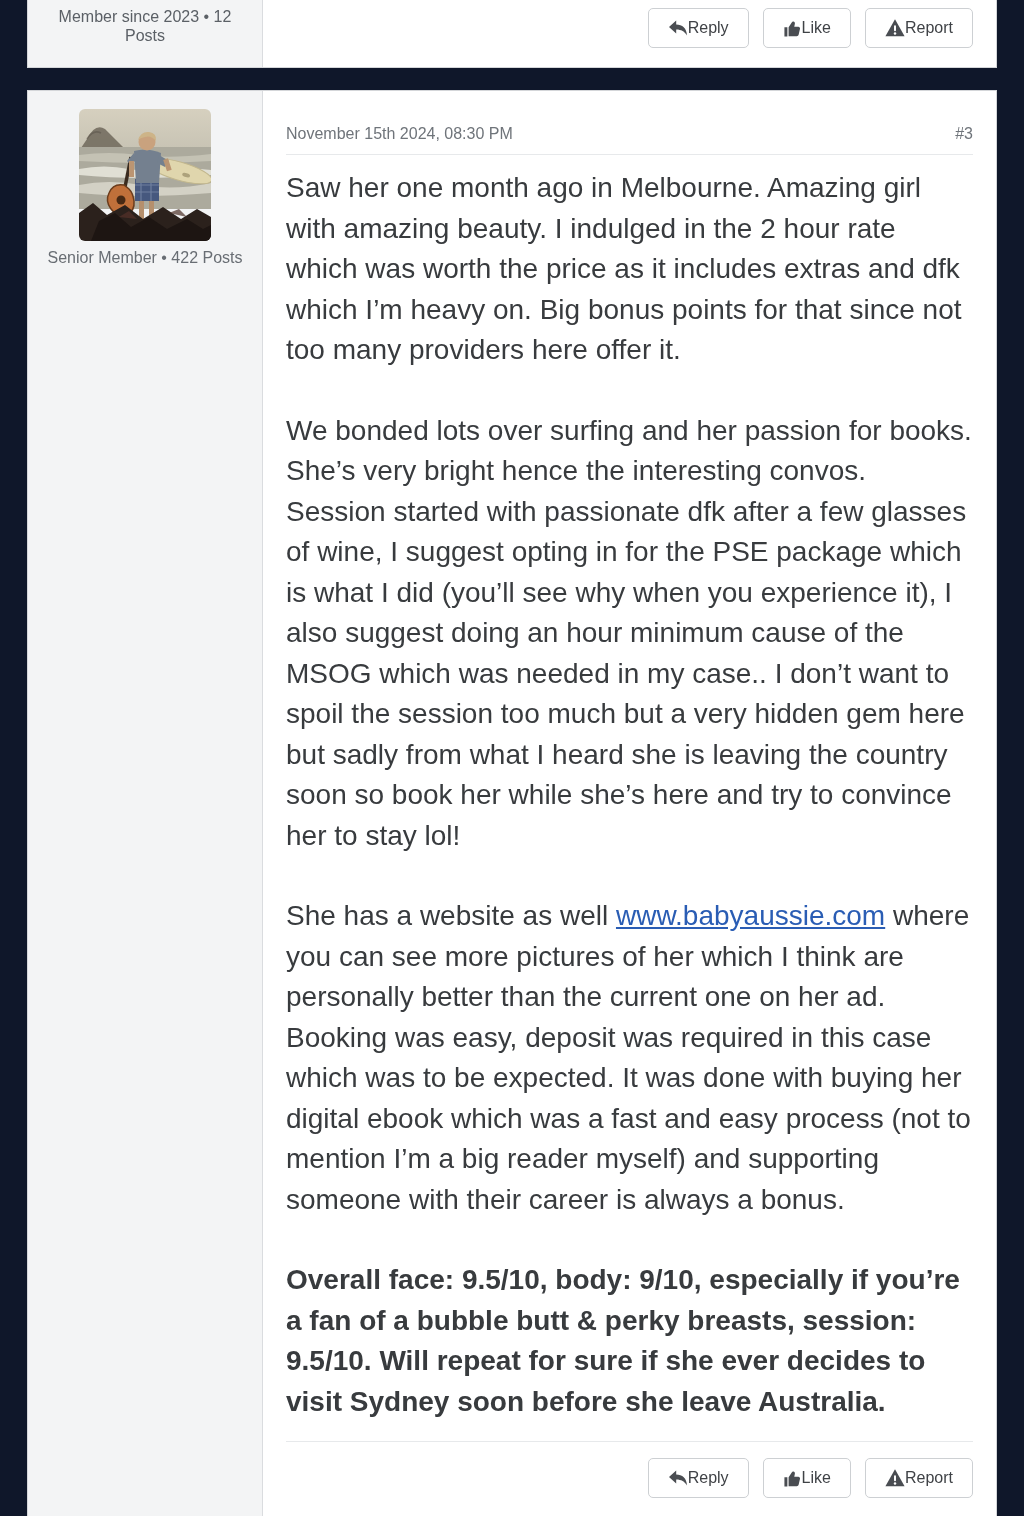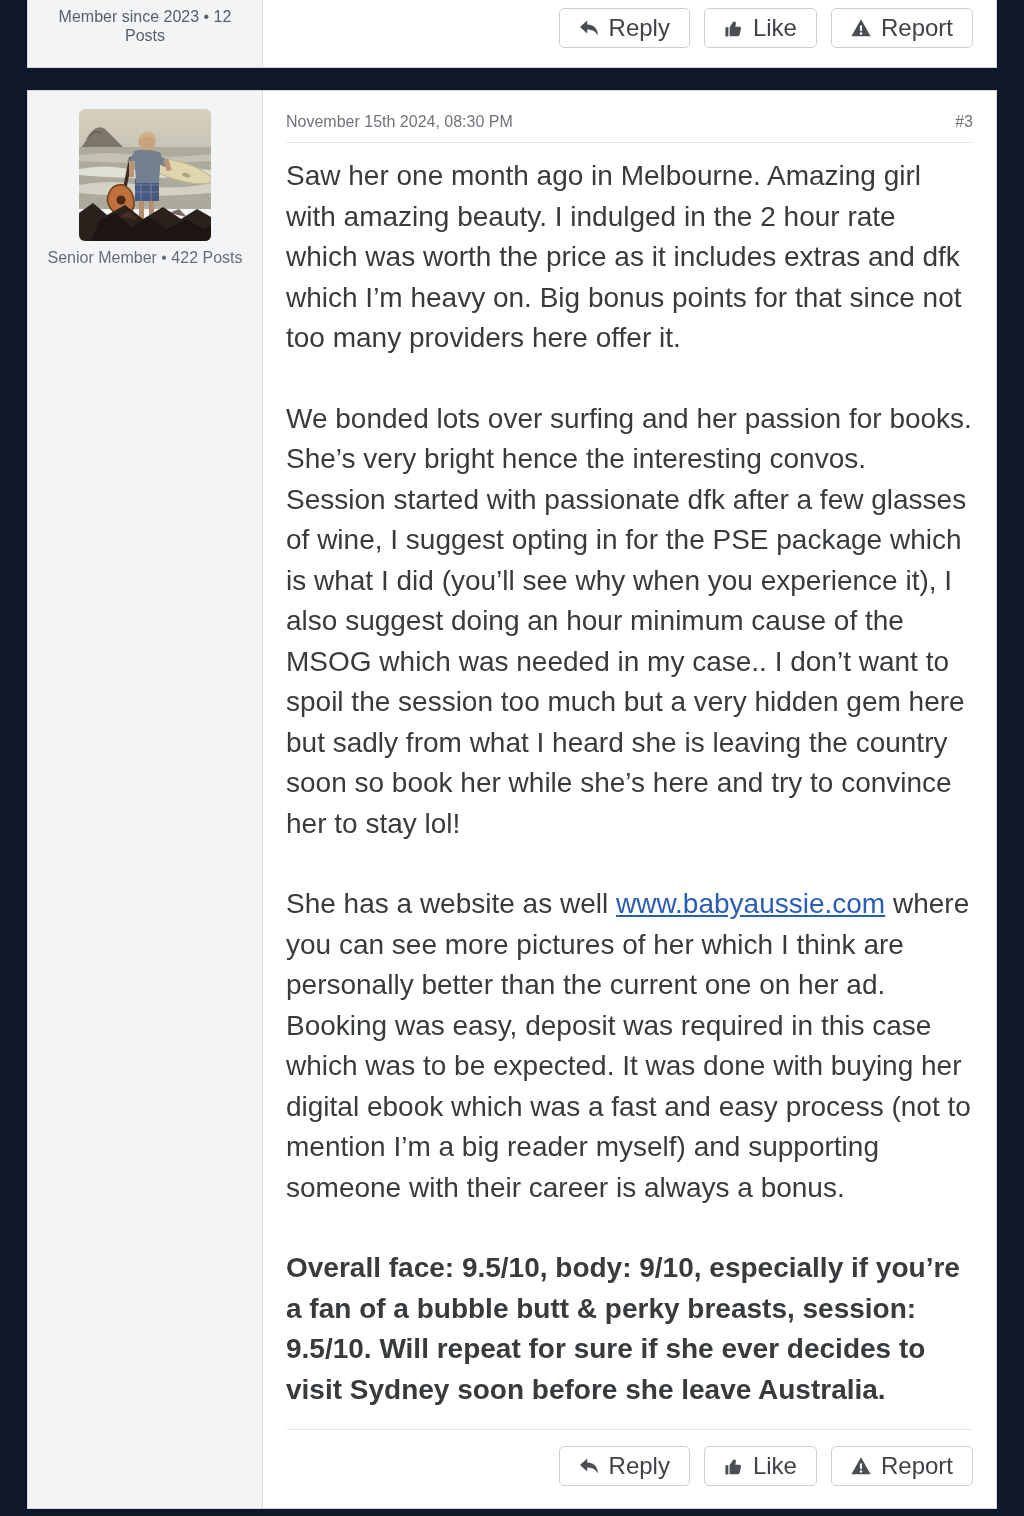--- a/index.html
+++ b/index.html
@@ -48,28 +48,28 @@
   }
   .actions-row {
     display: flex;
     justify-content: flex-end;
     gap: 14px;
   }
   .prev .actions-row { padding-top: 8px; }
   .action-btn {
     display: inline-flex;
     align-items: center;
-    gap: 10px;
+    gap: 0;
     height: 40px;
     padding: 0 19px;
     background: #ffffff;
     border: 1px solid #cdd0d3;
     border-radius: 5px;
     font-family: "Liberation Sans", sans-serif;
-    font-size: 24px;
+    font-size: 16px;
     color: #3f4246;
     cursor: pointer;
   }
   .action-btn svg { display: block; }
   
   .avatar {
     width: 132px;
     height: 132px;
     margin: 18px auto 0;
     border-radius: 6px;
@@ -89,21 +89,21 @@
   .user-meta {
     margin-top: 8px;
     font-size: 16px;
     color: #686d73;
   }
   
   .post-header {
     display: flex;
     justify-content: space-between;
     align-items: center;
-    padding-top: 22px;
+    padding-top: 34px;
     font-size: 16px;
     color: #6f747a;
   }
   .header-divider {
     border: none;
     border-top: 1px solid #e7e9eb;
     margin: 11px 0 0;
   }
   .post-body { padding-top: 13px; }
   .post-body p {

